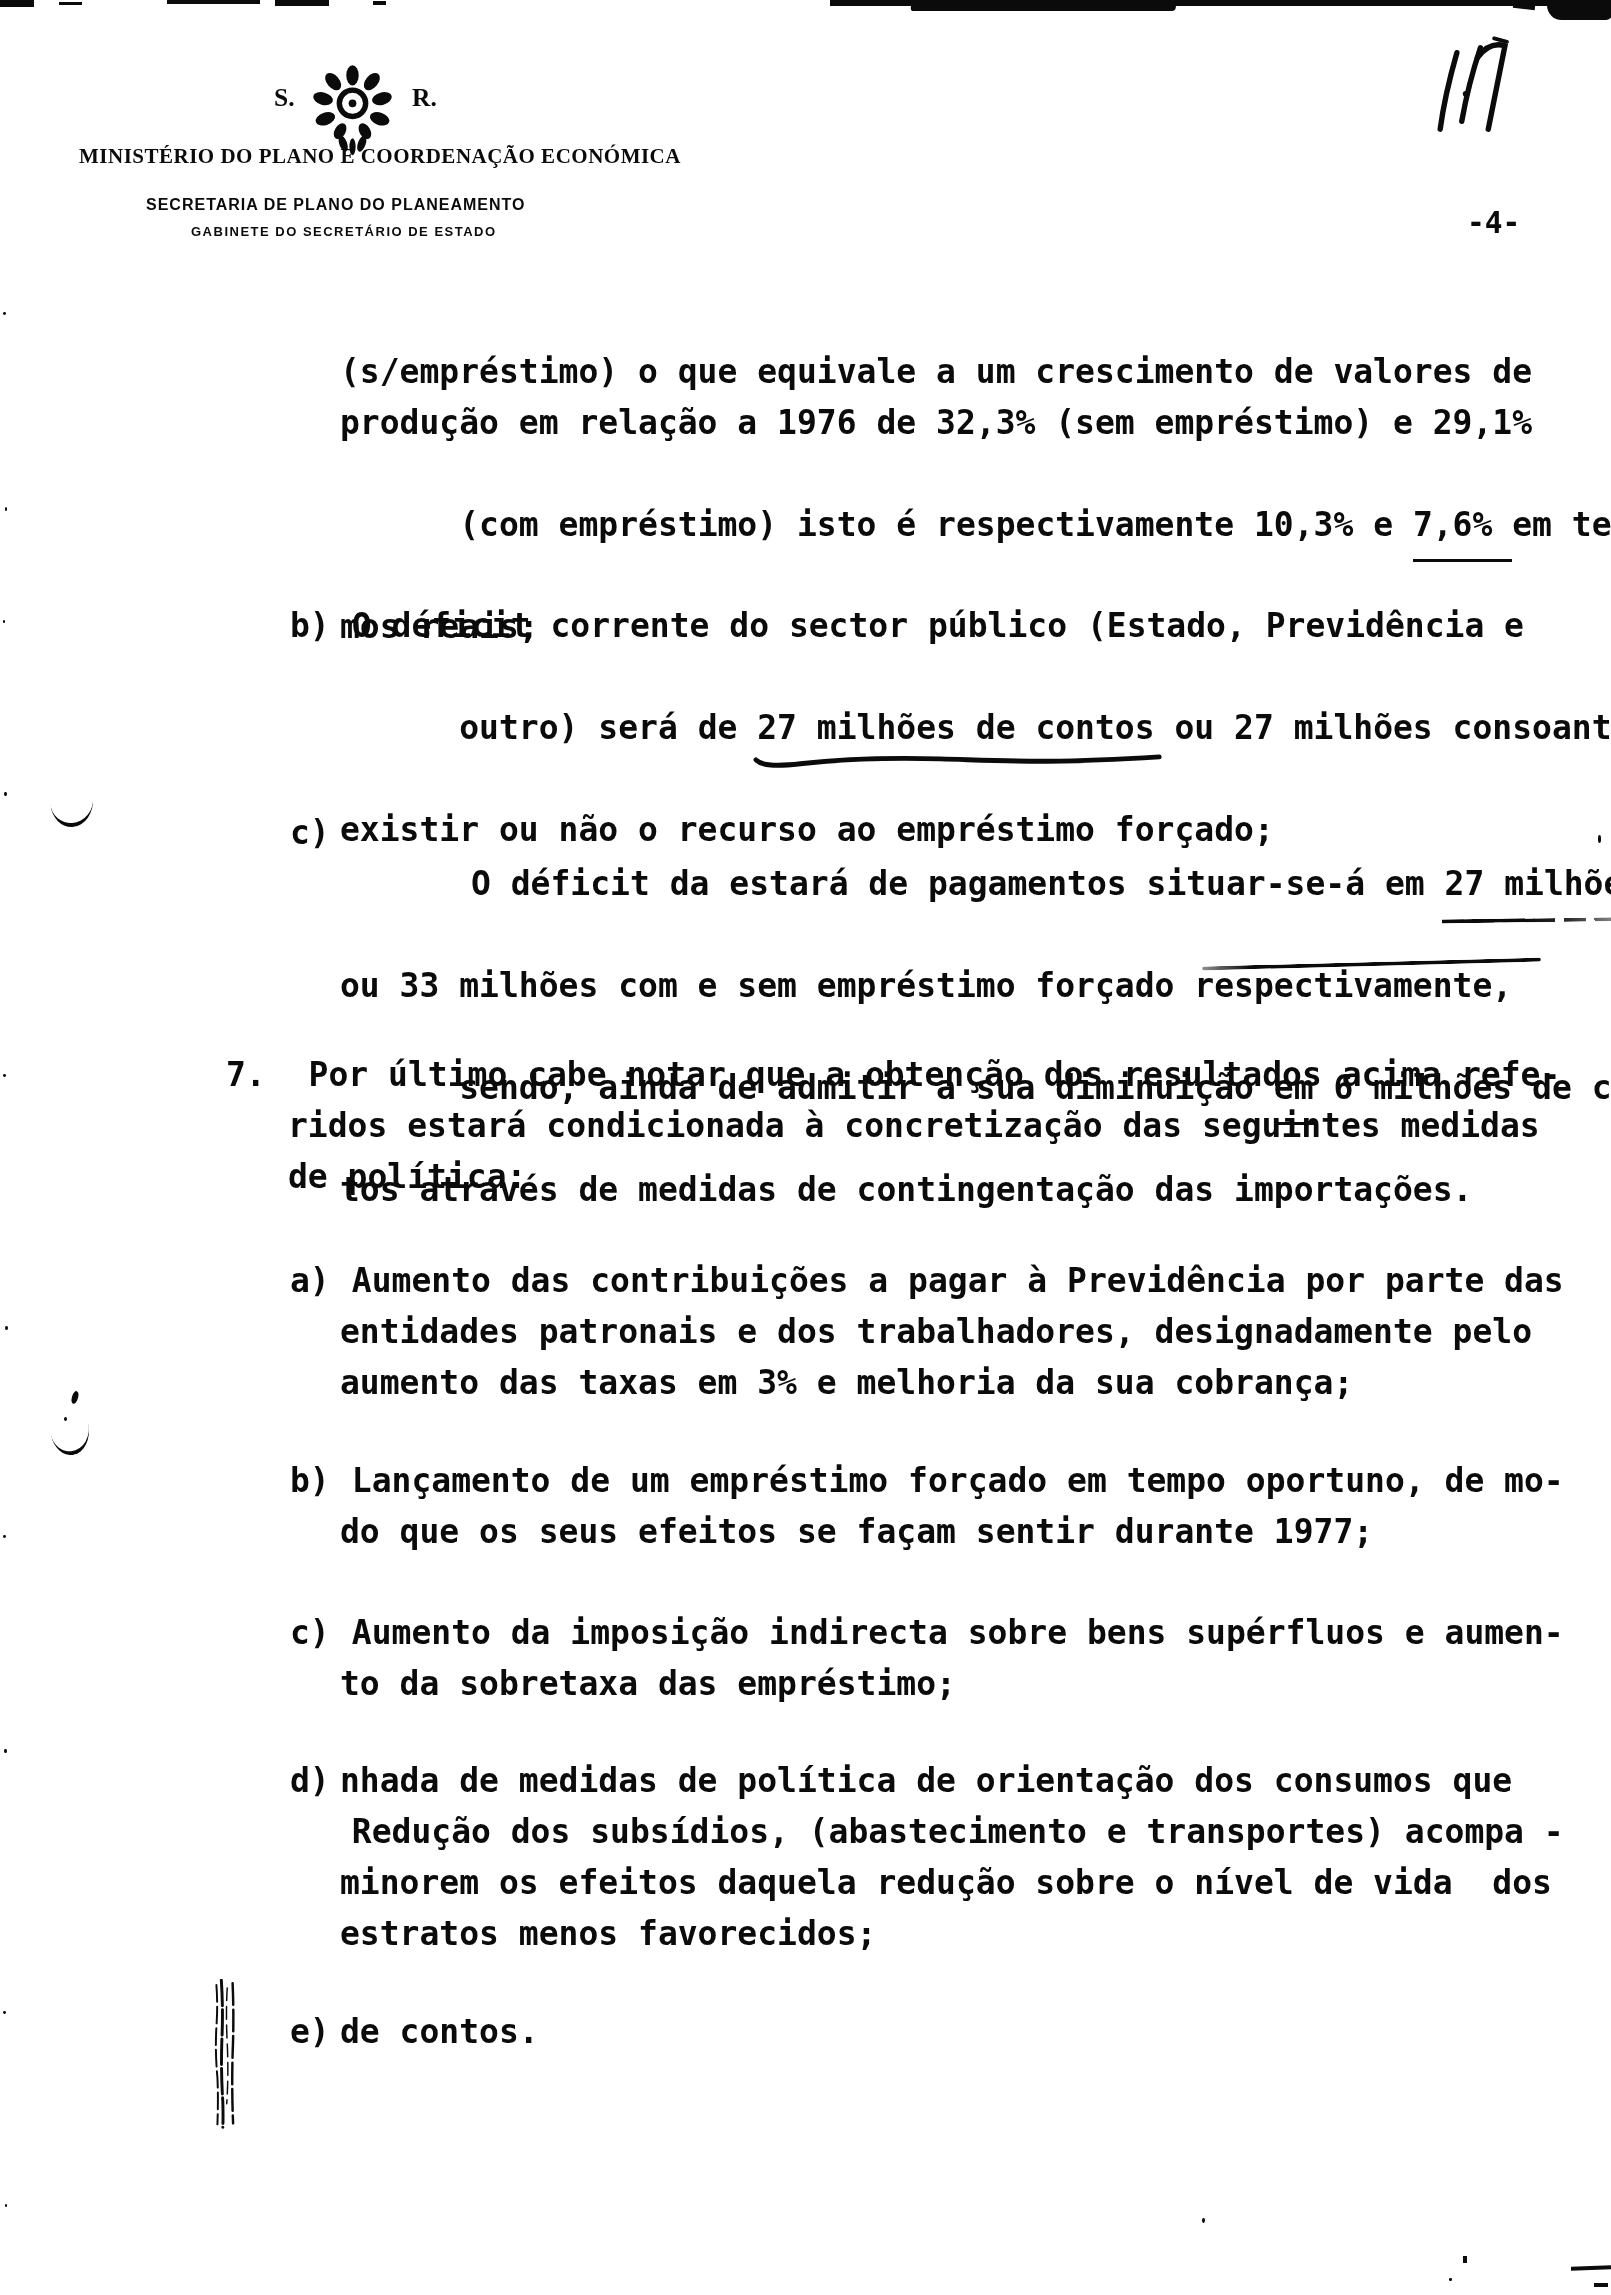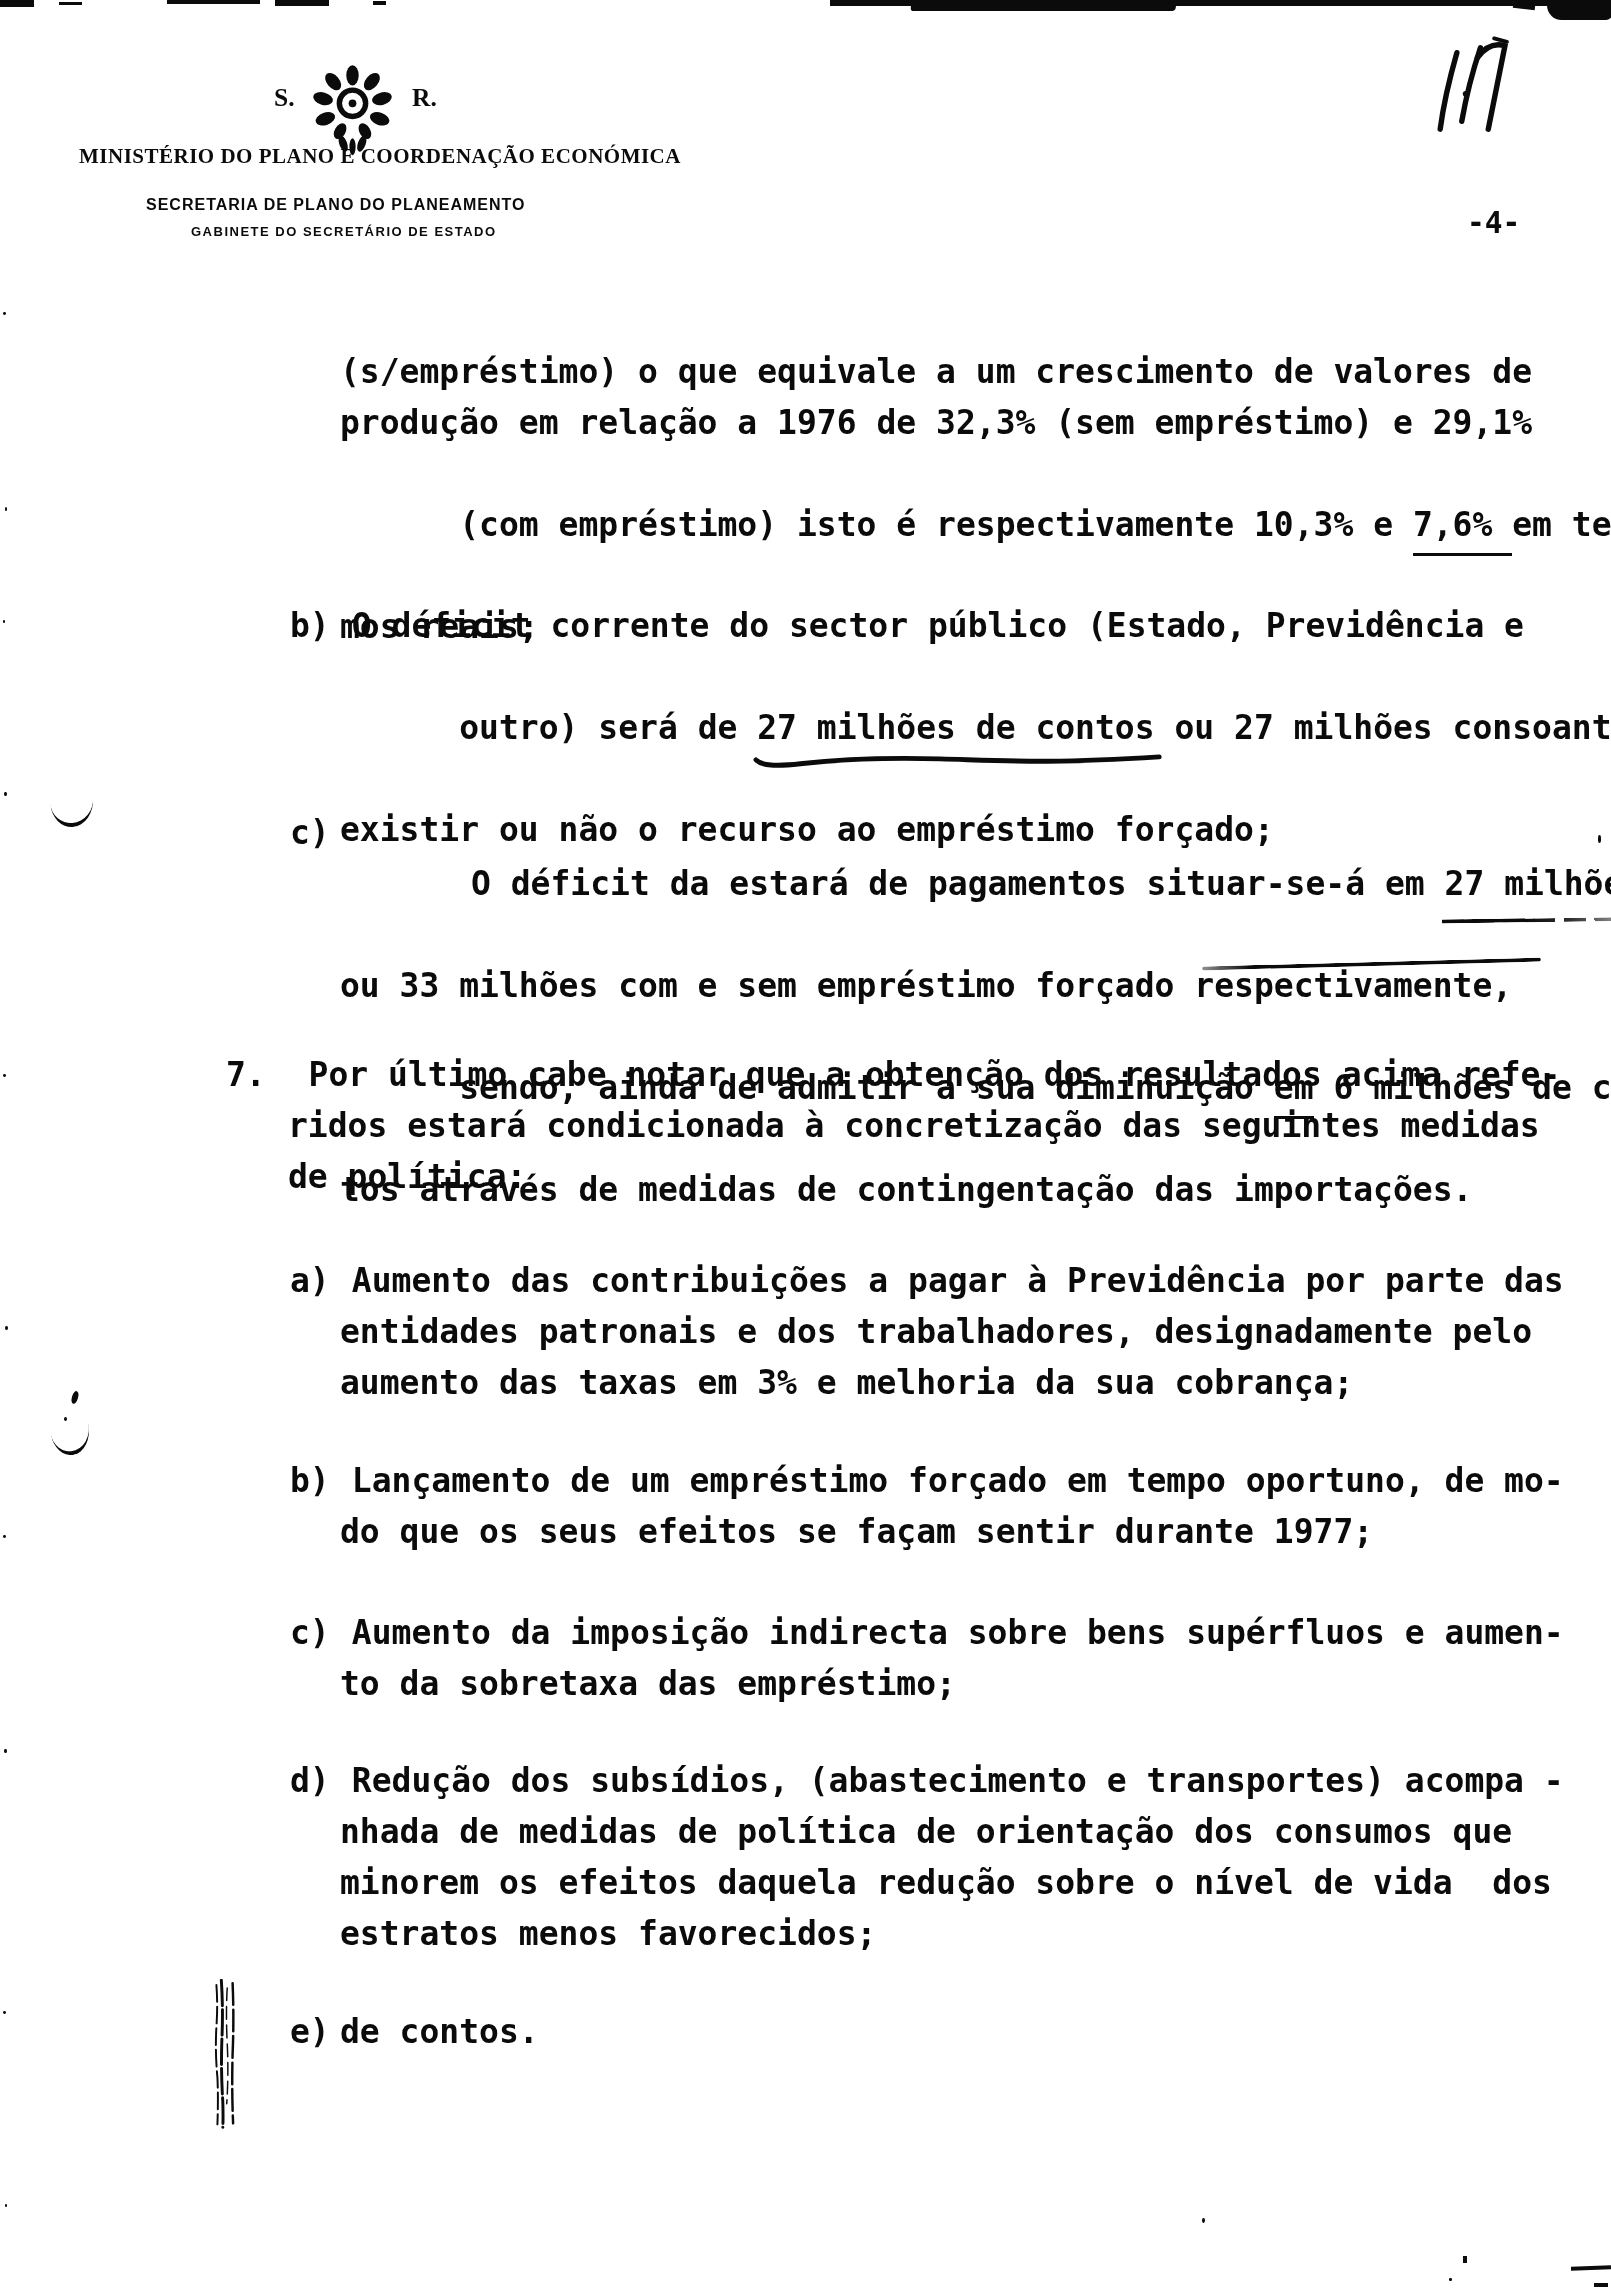--- a/index.html
+++ b/index.html
@@ -17,21 +17,21 @@
     font-size:33px;
     line-height:51px;
     white-space:pre;
     color:#0b0b0b;
   }
   .block{position:absolute;}
   .marker{position:absolute;top:0;}
   .indent{padding-left:11.8px;}
   .indent-lg{padding-left:20.6px;}
   
-  .u-solid{border-bottom:3.4px solid #0b0b0b;padding-bottom:9px;margin-top:20px;}
+  .u-solid{border-bottom:3.4px solid #0b0b0b;padding-bottom:15px;margin-top:20px;}
   
   .u-wavy{position:relative;display:inline-block;}
   .u-wavy svg{position:absolute;left:-3.9px;bottom:-15.7px;width:calc(100% + 11.8px);height:15.7px;overflow:visible;}
   
   .u-dashfade{position:relative;display:inline-block;}
   .u-dashfade::after{
     content:"";position:absolute;left:-2.9px;bottom:-12.8px;height:3.9px;width:calc(100% + 22.6px);
     background:
       linear-gradient(90deg,#0b0b0b 0 42%,rgba(0,0,0,0) 42%),
       repeating-linear-gradient(90deg,#0b0b0b 0 21.6px,rgba(0,0,0,0) 21.6px 30.5px);
@@ -183,22 +183,22 @@
   </div>
 
   <div class="block" style="left:340px;top:1607px;">
     <span class="marker line" style="left:-50px;">c)</span>
     <div class="line indent">Aumento da imposição indirecta sobre bens supérfluos e aumen-</div>
     <div class="line">to da sobretaxa das empréstimo;</div>
   </div>
 
   <div class="block" style="left:340px;top:1755px;">
     <span class="marker line" style="left:-50px;">d)</span>
+    <div class="line">nhada de medidas de política de orientação dos consumos que</div>
     <div class="line indent">Redução dos subsídios, (abastecimento e transportes) acompa -</div>
-    <div class="line">nhada de medidas de política de orientação dos consumos que</div>
     <div class="line">minorem os efeitos daquela redução sobre o nível de vida  dos</div>
     <div class="line">estratos menos favorecidos;</div>
   </div>
 
   <div class="block" style="left:340px;top:2006px;">
     <span class="marker line" style="left:-50px;">e)</span>
     <div class="line">de contos.</div>
   </div>
 
   <div class="curve-mark" style="left:51px;top:797px;width:43px;height:25.5px;transform:rotate(-4deg);"></div>

